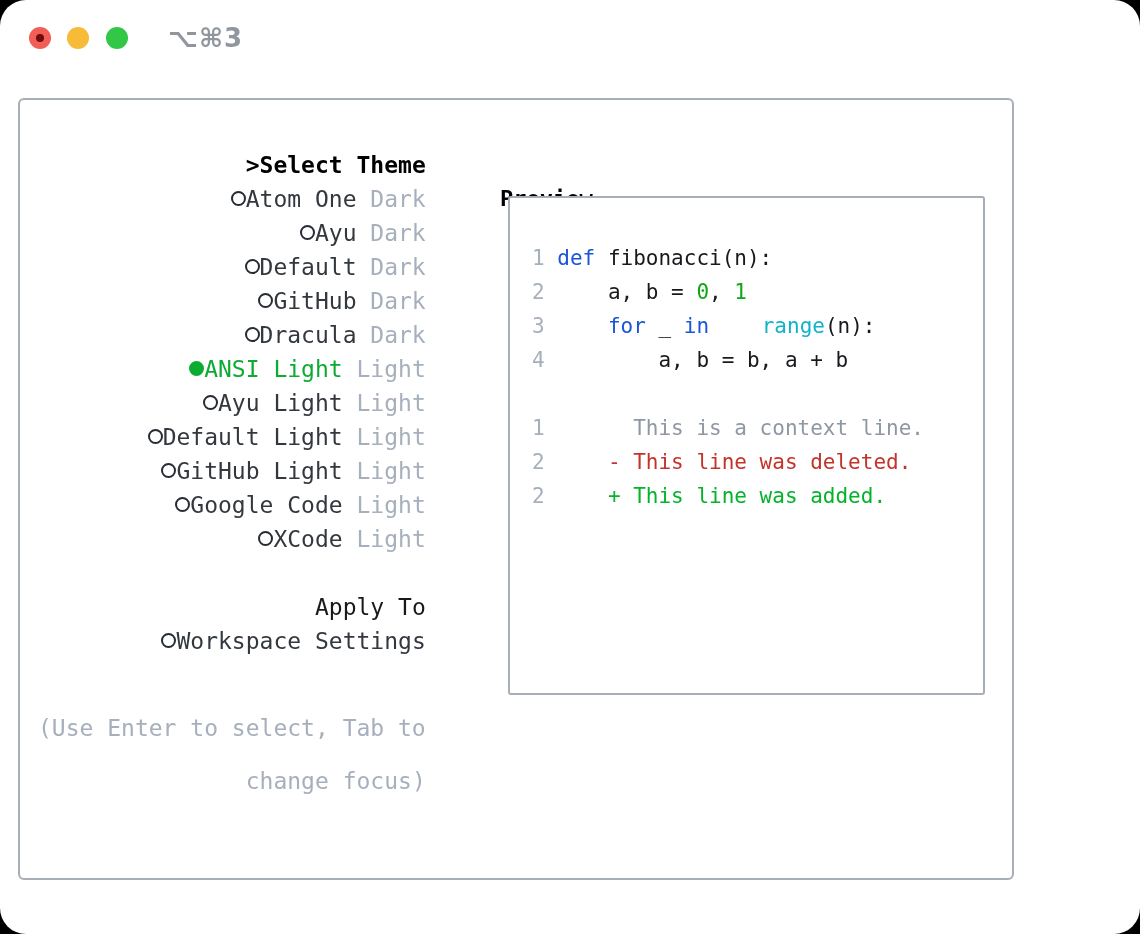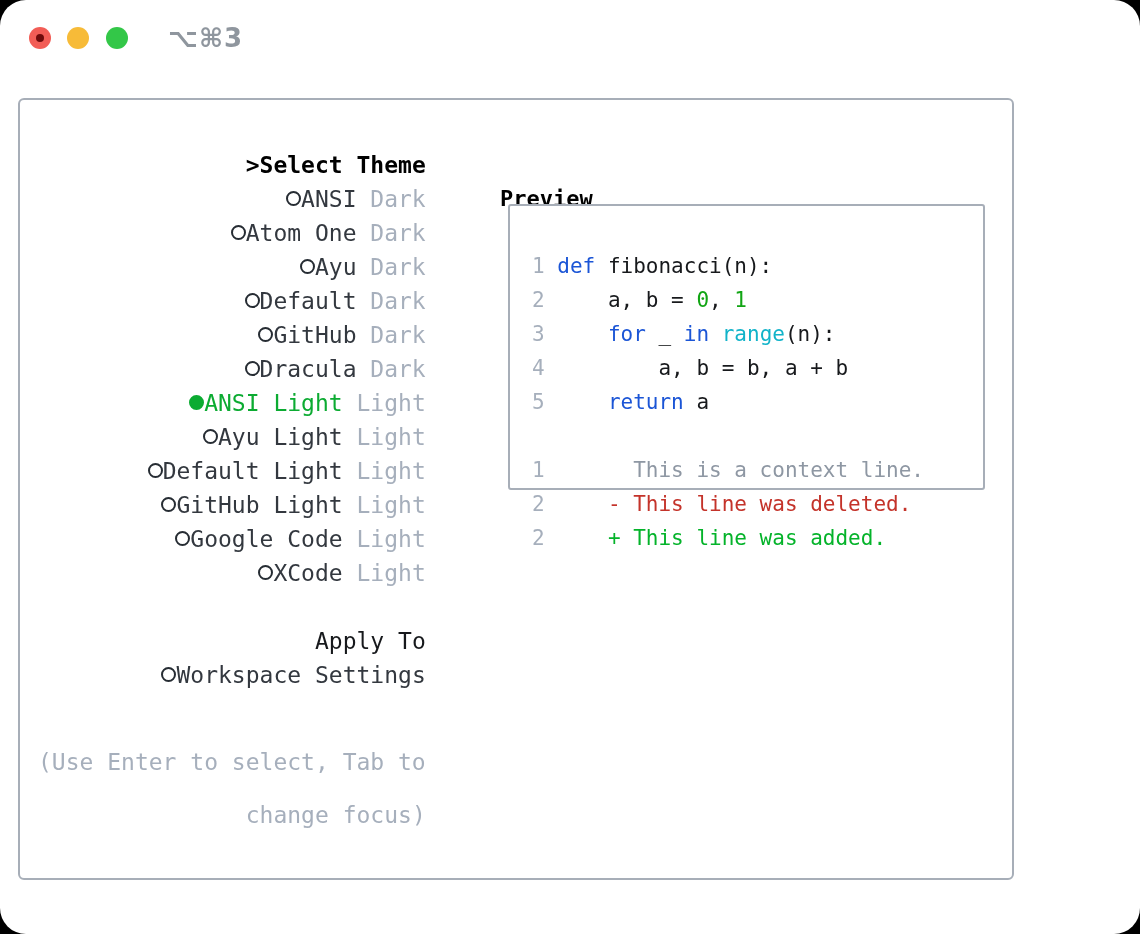--- a/index.html
+++ b/index.html
@@ -67,30 +67,30 @@
   .tvariant{color:var(--muted);}
   .spacer-row{height:34px;}
   .hint{font-size:23px;line-height:34px;color:var(--muted);white-space:pre;margin-top:19px;}
 
   
   .preview-label{
     position:absolute;left:480px;top:48px;
     font-size:22px;font-weight:bold;line-height:34px;color:#000;margin-top:34px;
   }
   .preview-box{
-    position:absolute;left:488px;top:104px;width:477px;height:286px;
+    position:absolute;left:488px;top:96px;width:477px;height:499px;
     border:2px solid var(--border_gray);border-radius:3px;background:#fff;
   }
   .code-block{position:absolute;left:22px;top:43px;}
   .code-line{font-size:21px;line-height:34px;white-space:pre;color:var(--code_text);}
   .lnum{color:var(--line_number_gray);}
   .tok-plain{color:var(--code_text);}
   .tok-kw{color:var(--keyword_blue);}
   .tok-lit{color:var(--literal_green);}
-  .tok-fn{color:var(--builtin_cyan);}
+  .tok-fn{color:var(--builtin_cyan);margin-left:40px;}
   .tok-ctx{color:var(--context_gray);}
   .tok-del{color:var(--deleted_red);}
   .tok-add{color:var(--added_green);}
 </style>
 </head>
 <body>
 
 <div class="window">
 
   <div class="dot dot-red">
@@ -99,21 +99,20 @@
   <div class="dot dot-yellow"></div>
   <div class="dot dot-green"></div>
   <div class="window-title">⌥⌘3</div>
 
   <div class="panel">
 
     <div class="left-col">
       <div class="row header-row"><span class="marker">&gt;</span><span>Select Theme</span></div>
 
       <div id="theme-options">
-          <div class="row"><span class="marker"><span class="radio"></span></span><span class="tname">ANSI</span><span class="tvariant"> Dark</span></div>
           <div class="row"><span class="marker"><span class="radio"></span></span><span class="tname">Atom One</span><span class="tvariant"> Dark</span></div>
           <div class="row"><span class="marker"><span class="radio"></span></span><span class="tname">Ayu</span><span class="tvariant"> Dark</span></div>
           <div class="row"><span class="marker"><span class="radio"></span></span><span class="tname">Default</span><span class="tvariant"> Dark</span></div>
           <div class="row"><span class="marker"><span class="radio"></span></span><span class="tname">GitHub</span><span class="tvariant"> Dark</span></div>
           <div class="row"><span class="marker"><span class="radio"></span></span><span class="tname">Dracula</span><span class="tvariant"> Dark</span></div>
           <div class="row"><span class="marker"><span class="radio sel"></span></span><span class="tname sel">ANSI Light</span><span class="tvariant"> Light</span></div>
           <div class="row"><span class="marker"><span class="radio"></span></span><span class="tname">Ayu Light</span><span class="tvariant"> Light</span></div>
           <div class="row"><span class="marker"><span class="radio"></span></span><span class="tname">Default Light</span><span class="tvariant"> Light</span></div>
           <div class="row"><span class="marker"><span class="radio"></span></span><span class="tname">GitHub Light</span><span class="tvariant"> Light</span></div>
           <div class="row"><span class="marker"><span class="radio"></span></span><span class="tname">Google Code</span><span class="tvariant"> Light</span></div>
@@ -135,21 +134,20 @@
     </div>
 
     <div class="preview-label">Preview</div>
 
     <div class="preview-box">
       <div class="code-block" id="code-block">
           <div class="code-line"><span class="lnum">1</span> <span class="tok-kw">def</span><span class="tok-plain"> fibonacci(n):</span></div>
           <div class="code-line"><span class="lnum">2</span> <span class="tok-plain">    a, b = </span><span class="tok-lit">0</span><span class="tok-plain">, </span><span class="tok-lit">1</span></div>
           <div class="code-line"><span class="lnum">3</span> <span class="tok-plain">    </span><span class="tok-kw">for</span><span class="tok-plain"> _ </span><span class="tok-kw">in</span><span class="tok-plain"> </span><span class="tok-fn">range</span><span class="tok-plain">(n):</span></div>
           <div class="code-line"><span class="lnum">4</span> <span class="tok-plain">        a, b = b, a + b</span></div>
-          <div class="code-line"><span class="lnum">5</span> <span class="tok-plain">    </span><span class="tok-kw">return</span><span class="tok-plain"> a</span></div>
           <div class="spacer-row"></div>
           <div class="code-line"><span class="lnum">1</span> <span class="tok-ctx">      This is a context line.</span></div>
           <div class="code-line"><span class="lnum">2</span> <span class="tok-plain">    </span><span class="tok-del">- This line was deleted.</span></div>
           <div class="code-line"><span class="lnum">2</span> <span class="tok-plain">    </span><span class="tok-add">+ This line was added.</span></div>
         </div>
     </div>
 
   </div>
 </div>
 

